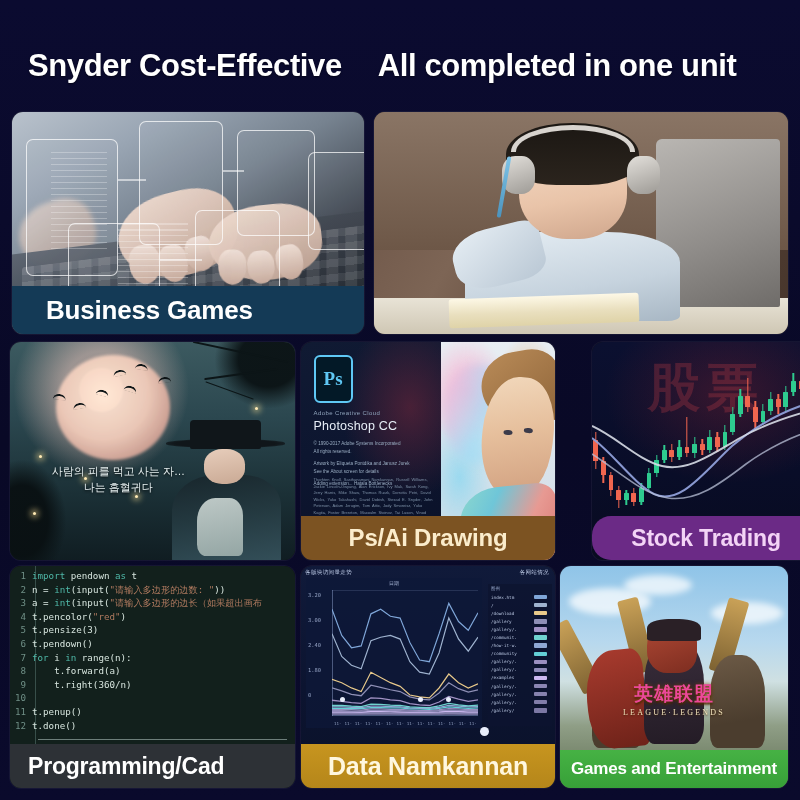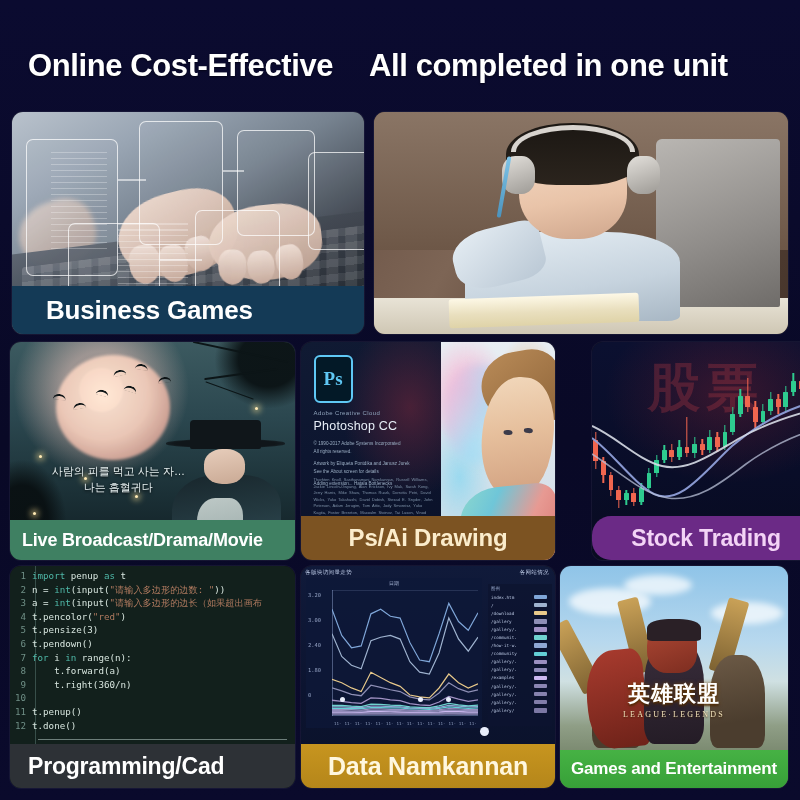--- a/index.html
+++ b/index.html
@@ -456,42 +456,42 @@
   .lol-gun {
     position: absolute; width: 9%; height: 34%;
     background: linear-gradient(180deg,#c9a157,#7d6232);
     border-radius: 3px; transform-origin: bottom center;
   }
   .lol-logo {
     position: absolute; left: 11%; top: 47%; width: 78%; height: 26%;
     display: flex; flex-direction: column; align-items: center; justify-content: center;
   }
   .lol-cn {
-    color: #ffffff; font-size: 22px; font-weight: bold; letter-spacing: 1px;
+    color: #ec4899; font-size: 19px; font-weight: bold; letter-spacing: 1px;
     text-shadow: 0 0 4px rgba(120,70,10,.95), 0 2px 2px rgba(60,30,0,.9);
     font-family: "DejaVu Sans", sans-serif;
   }
   .lol-en {
     color: #f0e2bb; font-size: 8px; letter-spacing: 2.2px; margin-top: 1px;
     font-family: "Liberation Serif", serif;
     text-shadow: 0 1px 2px rgba(60,30,0,.9);
   }
   #c8 .caption {
     height: 38px; background: linear-gradient(180deg,#46b244 0%, #37a038 100%);
     justify-content: center;
   }
   #c8 .caption span { color: #ffffff; font-size: 17px; }
 </style>
 </head>
 <body>
 
 <div class="page">
 
   <div class="headlines">
-    <div class="headline left">Online Cost-Effective</div>
+    <div class="headline left">Snyder Cost-Effective</div>
     <div class="headline right">All completed in one unit</div>
   </div>
 
   <div class="card" id="c1">
     <div class="media">
       <div class="office-bg"></div>
       <div class="hand h3"></div>
       <div class="office-kb"></div>
       <div class="hand h1">
         <div class="finger" style="left:4%;top:52%;width:26%;height:46%;transform:rotate(8deg)"></div>
@@ -569,23 +569,20 @@
         <div class="robe"></div>
         <div class="robe-white"></div>
         <div class="face-k"></div>
         <div class="gat"></div>
       </div>
 
       <div class="kr-sub">
         <div>사람의 피를 먹고 사는 자…</div>
         <div>나는 흡혈귀다</div>
       </div>
-    </div>
-    <div class="caption">
-      <span>Live Broadcast/Drama/Movie</span>
     </div>
   </div>
 
   <div class="card" id="c4">
     <div class="media">
       <div class="ps-split">
         <div class="ps-left">
           <div class="ps-logo">Ps</div>
           <div class="ps-cc-sub">Adobe Creative Cloud</div>
           <div class="ps-cc-title">Photoshop CC</div>
@@ -765,21 +762,21 @@
     </div>
   </div>
 
   <div class="card" id="c6">
     <div class="media">
       <div class="ide">
         <div class="gut"></div>
         <div class="ide-inner" id="code-root">
             <div class="cline">
               <span class="lnum">1</span>
-              <span class="ccode"><span class="k">import </span><span class="f">penup </span><span class="k">as </span><span class="f">t</span></span>
+              <span class="ccode"><span class="k">import </span><span class="f">pendown </span><span class="k">as </span><span class="f">t</span></span>
             </div>
             <div class="cline">
               <span class="lnum">2</span>
               <span class="ccode"><span class="f">n = </span><span class="k">int</span><span class="f">(input(</span><span class="s">"请输入多边形的边数: "</span><span class="f">))</span></span>
             </div>
             <div class="cline">
               <span class="lnum">3</span>
               <span class="ccode"><span class="f">a = </span><span class="k">int</span><span class="f">(input(</span><span class="s">"请输入多边形的边长（如果超出画布</span></span>
             </div>
             <div class="cline">

